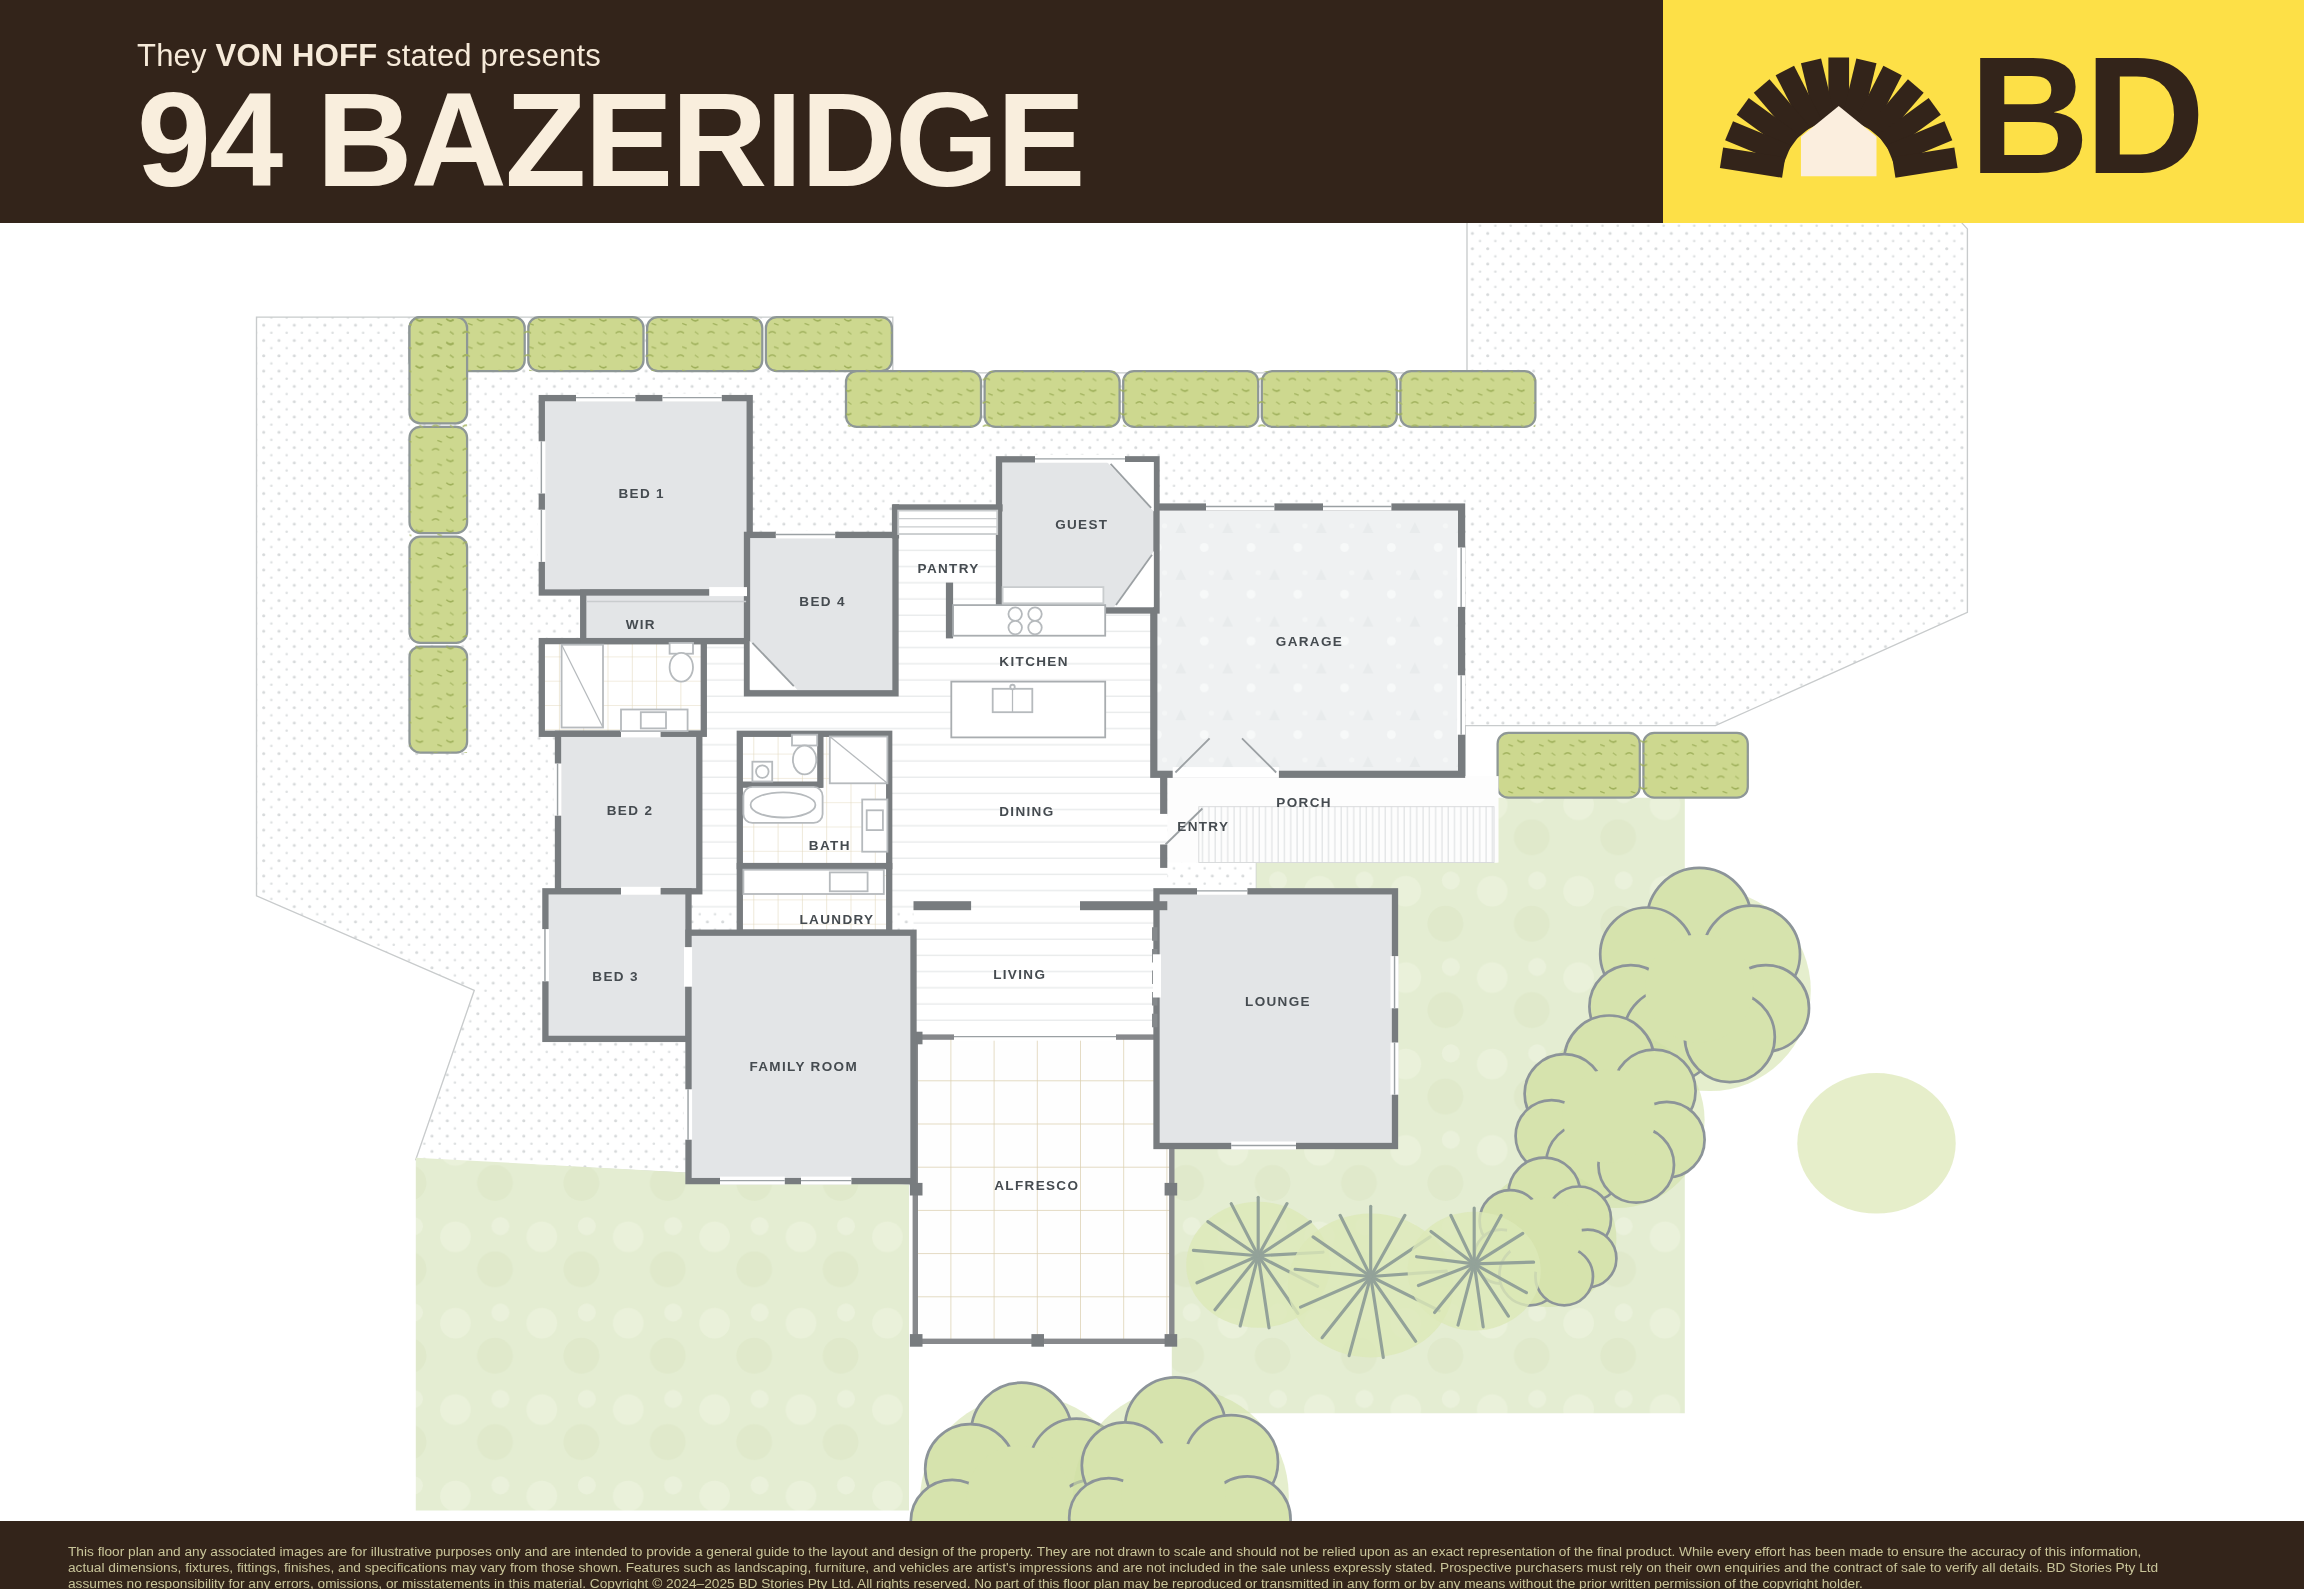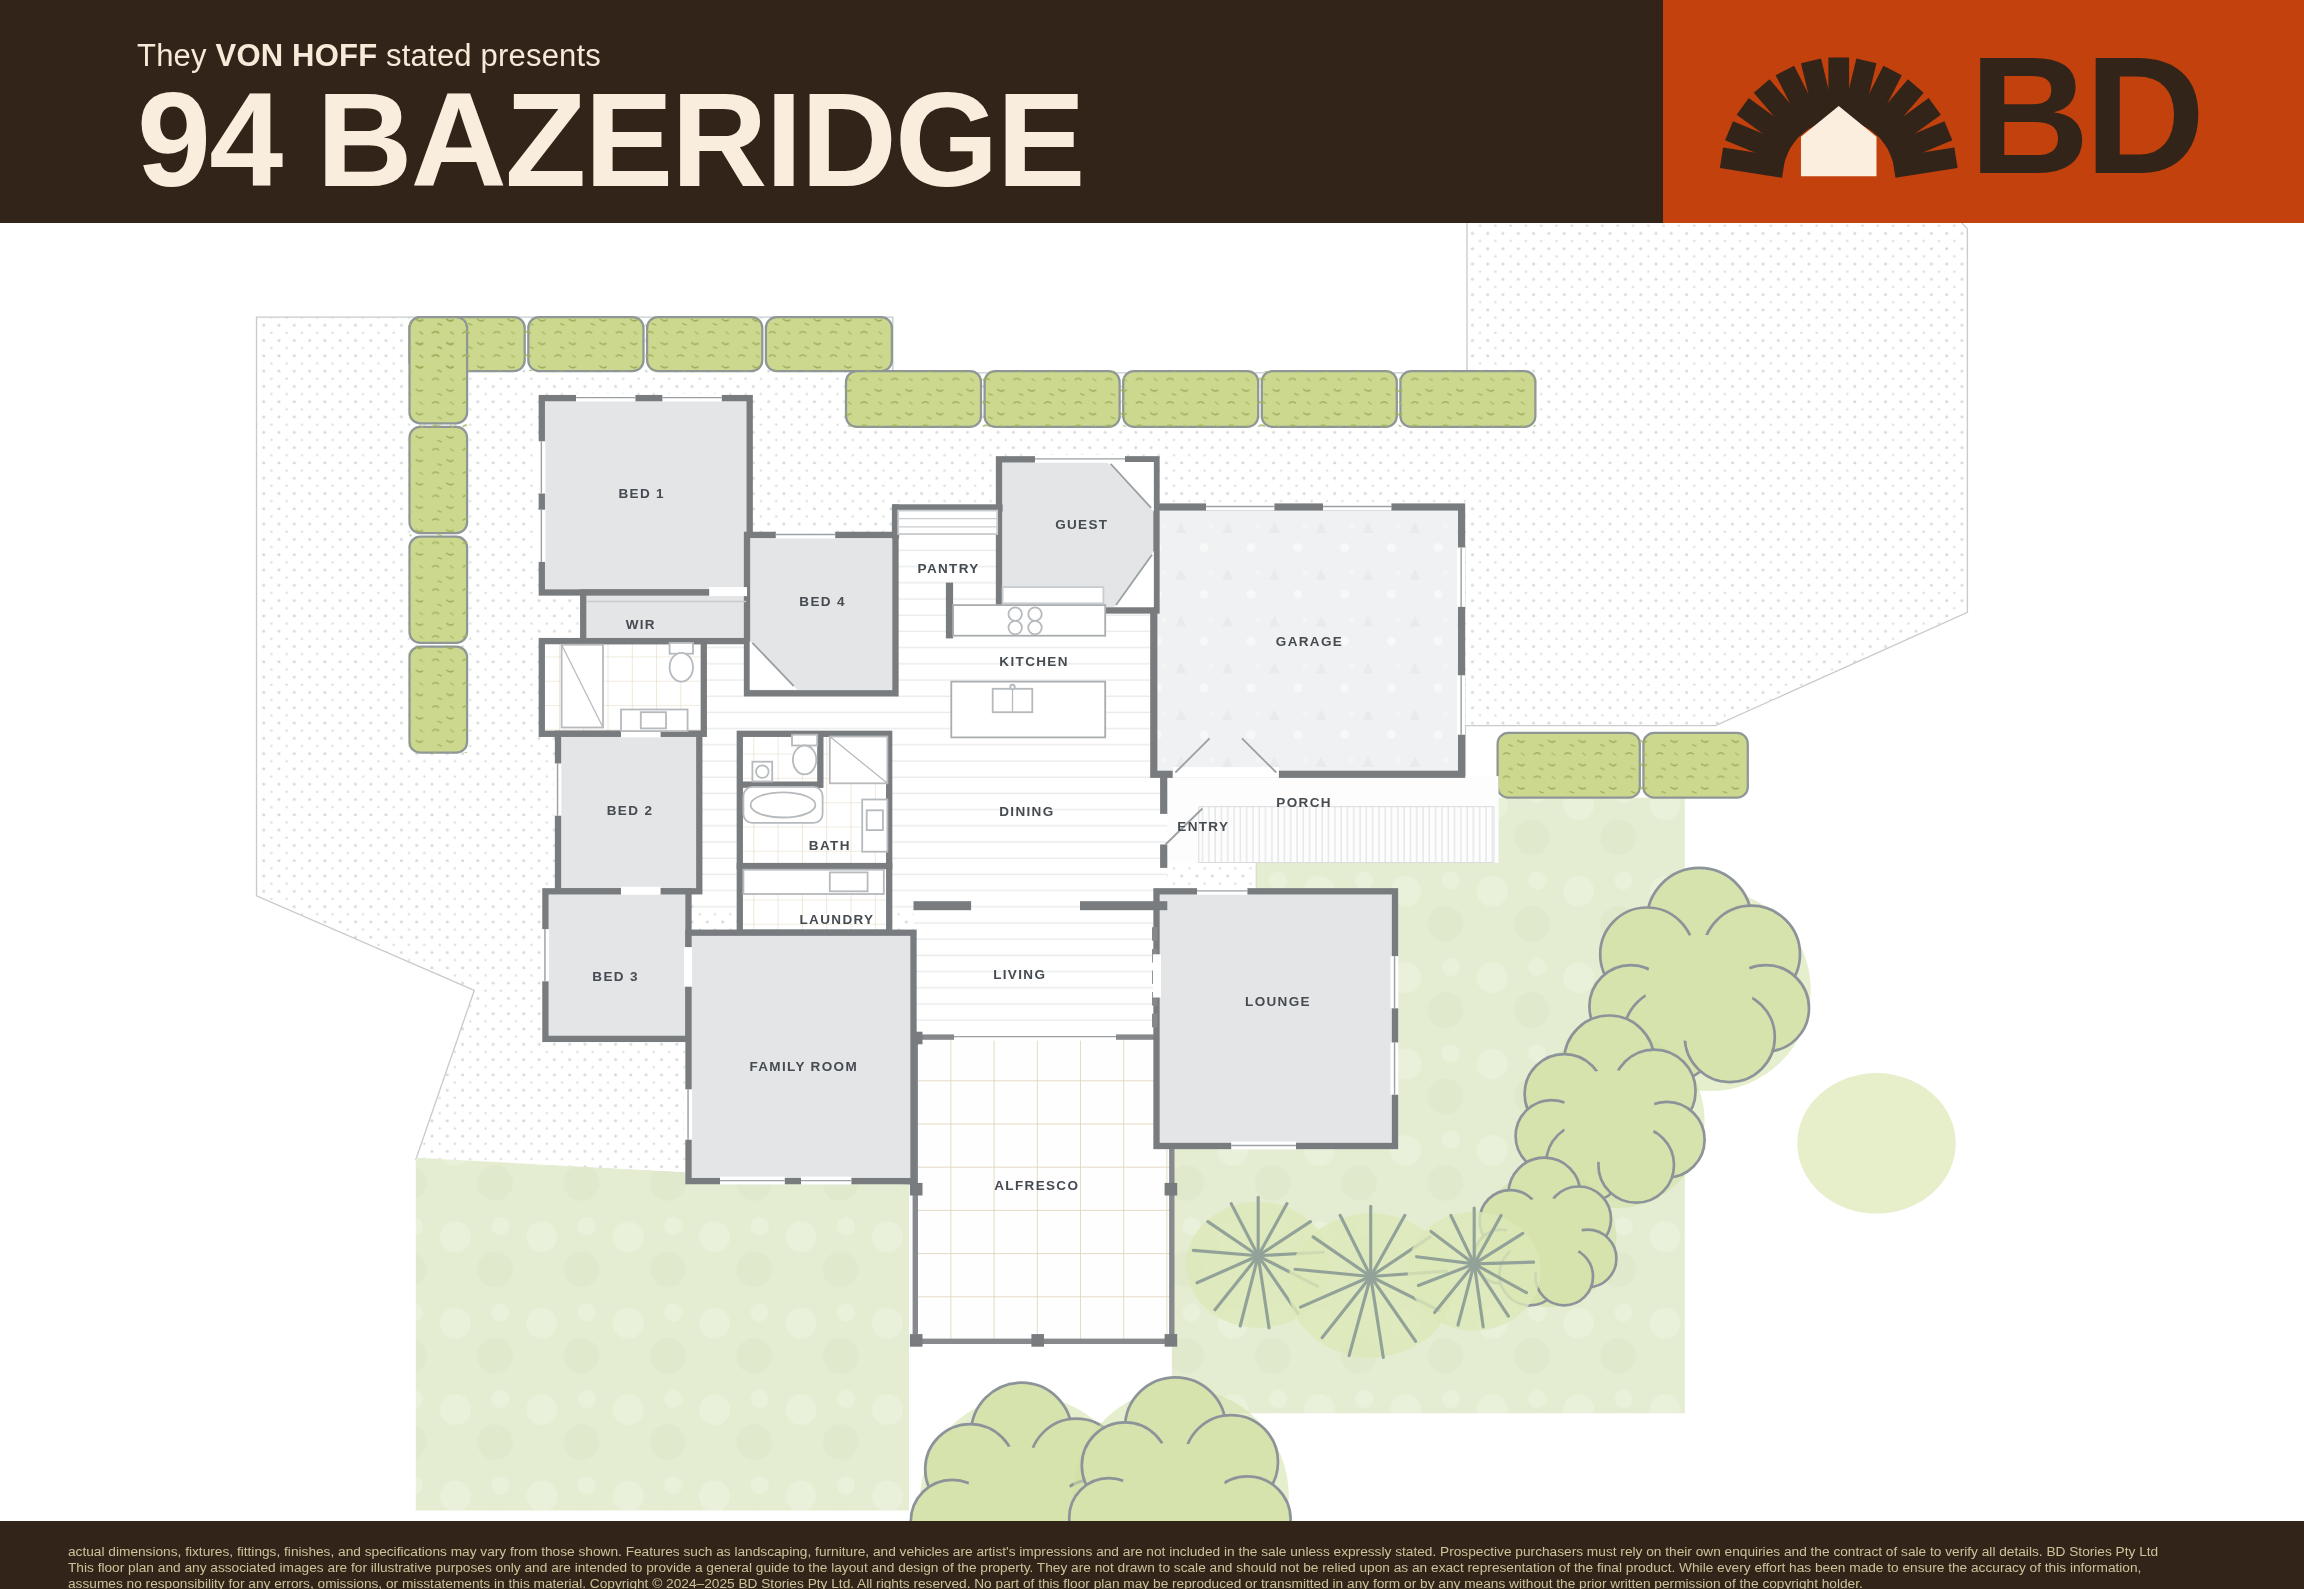--- a/index.html
+++ b/index.html
@@ -4,21 +4,21 @@
 <style>
   html,body{margin:0;padding:0;background:#ffffff;}
   .page{position:relative;width:2304px;height:1590px;overflow:hidden;background:#ffffff;
         font-family:"Liberation Sans",sans-serif;}
   
   .hdr{position:absolute;left:0;top:0;width:2304px;height:223px;background:#33241a;z-index:5;}
   .hdr-text{position:absolute;left:137px;top:38px;color:#f9eedd;}
   .hdr-sub{font-size:31px;letter-spacing:0.2px;color:#f6ead9;}
   .hdr-sub b{font-weight:bold;margin-top:8px;}
   .hdr-title{font-size:133px;font-weight:bold;letter-spacing:-1.8px;line-height:1;color:#f9eedd;}
-  .logo-panel{position:absolute;right:0;top:0;width:641px;height:223px;background:#c2410c;}
+  .logo-panel{position:absolute;right:0;top:0;width:641px;height:223px;background:#fde047;}
   
   .ftr{position:absolute;left:0;top:1521px;width:2304px;height:68px;background:#33241a;z-index:5;overflow:hidden;}
   .ftr-inner{position:absolute;left:68px;top:23.4px;right:54px;color:#c9c59a;font-size:13.7px;line-height:16px;}
   .ftr-inner p{margin:0;white-space:nowrap;}
   
   .plan{position:absolute;left:0;top:0;z-index:1;}
   text.rl{font-family:"Liberation Sans",sans-serif;font-size:15px;font-weight:bold;
           letter-spacing:1.5px;fill:#454b50;text-anchor:middle;}
   .brand{font-family:"Liberation Sans",sans-serif;font-weight:bold;font-size:186px;letter-spacing:-6px;fill:#33241a;}
 </style>
@@ -465,20 +465,20 @@
           </g>
           <polygon points="153,196 153,152 195,118 237,152 237,196" fill="#fbeede"></polygon>
         </g>
         <text class="brand" x="340" y="192">BD</text>
       </svg>
     </div>
   </header>
 
   <footer class="ftr">
     <div class="ftr-inner">
+      <p>This floor plan and any associated images are for illustrative purposes only and are intended to provide a general guide to the layout and design of the property. They are not drawn to scale and should not be relied upon as an exact representation of the final product. While every effort has been made to ensure the accuracy of this information,</p>
       <p>actual dimensions, fixtures, fittings, finishes, and specifications may vary from those shown. Features such as landscaping, furniture, and vehicles are artist's impressions and are not included in the sale unless expressly stated. Prospective purchasers must rely on their own enquiries and the contract of sale to verify all details. BD Stories Pty Ltd</p>
-      <p>This floor plan and any associated images are for illustrative purposes only and are intended to provide a general guide to the layout and design of the property. They are not drawn to scale and should not be relied upon as an exact representation of the final product. While every effort has been made to ensure the accuracy of this information,</p>
       <p>assumes no responsibility for any errors, omissions, or misstatements in this material. Copyright © 2024–2025 BD Stories Pty Ltd. All rights reserved. No part of this floor plan may be reproduced or transmitted in any form or by any means without the prior written permission of the copyright holder.</p>
     </div>
   </footer>
 
 </div>
 
 
 </body></html>

